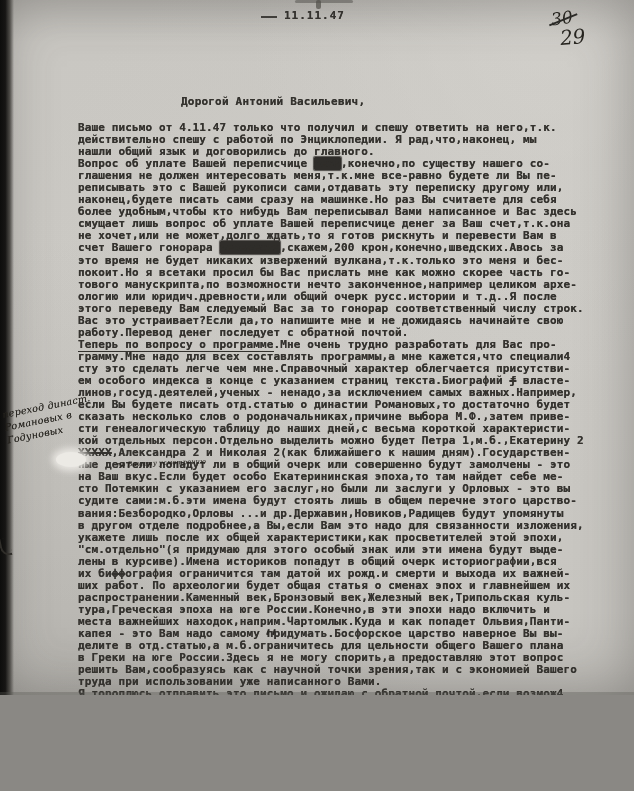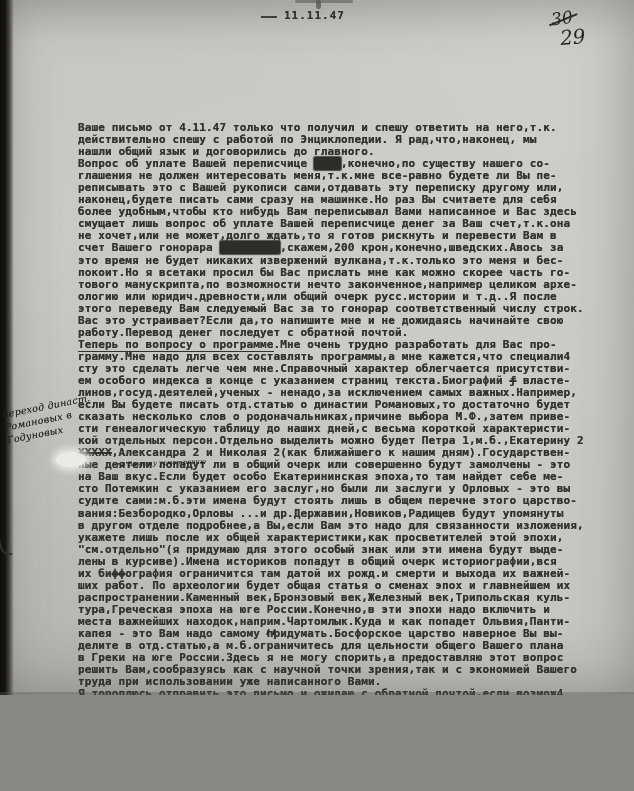--- a/index.html
+++ b/index.html
@@ -61,20 +61,21 @@
   <div class="binding"></div>
   <div class="smudge" style="left:295px;top:0;width:58px;height:3px;opacity:.5;"></div>
   <div class="smudge" style="left:316px;top:0;width:5px;height:9px;opacity:.7;"></div>
 
   <div class="dash"></div>
   <div class="date typed">11.11.47</div>
 
   <div class="pnum pnum-old">30</div>
   <div class="pnum pnum-new">29</div>
 
+  <div class="salutation typed">Дорогой Антоний Васильевич,</div>
 
   <div class="body typed" id="body"><div class="line">Ваше письмо от 4.11.47 только что получил и спешу ответить на него,т.к.</div><div class="line">действительно спешу с работой по Энциклопедии. Я рад,что,наконец, мы</div><div class="line">нашли общий язык и договорились до главного.</div><div class="line"><span>Вопрос об уплате Вашей переписчице </span><span class="blot">меня</span><span>,конечно,по существу нашего со-</span></div><div class="line">глашения не должен интересовать меня,т.к.мне все-равно будете ли Вы пе-</div><div class="line">реписывать это с Вашей рукописи сами,отдавать эту переписку другому или,</div><div class="line">наконец,будете писать сами сразу на машинке.Но раз Вы считаете для себя</div><div class="line">более удобным,чтобы кто нибудь Вам переписывал Вами написанное и Вас здесь</div><div class="line">смущает лишь вопрос об уплате Вашей переписчице денег за Ваш счет,т.к.она</div><div class="line">не хочет,или не может,долго ждать,то я готов рискнуть и перевести Вам в</div><div class="line"><span>счет Вашего гонорара </span><span class="blot">перевести</span><span>,скажем,200 крон,конечно,шведских.Авось за</span></div><div class="line">это время не будет никаких извержений вулкана,т.к.только это меня и бес-</div><div class="line">покоит.Но я всетаки просил бы Вас прислать мне как можно скорее часть го-</div><div class="line">тового манускрипта,по возможности нечто законченное,например целиком архе-</div><div class="line">ологию или юридич.древности,или общий очерк русс.истории и т.д..Я после</div><div class="line">этого переведу Вам следуемый Вас за то гонорар соответственный числу строк.</div><div class="line">Вас это устраивает?Если да,то напишите мне и не дожидаясь начинайте свою</div><div class="line">работу.Перевод денег последует с обратной почтой.</div><div class="line"><span class="uline">Теперь по вопросу о программе</span><span>.Мне очень трудно разработать для Вас про-</span></div><div class="line">грамму.Мне надо для всех составлять программы,а мне кажется,что специали4</div><div class="line">сту это сделать легче чем мне.Справочный характер облегчается присутстви-</div><div class="line"><span>ем особого индекса в конце с указанием страниц текста.Биографий </span><span class="xstrike">ƒ</span><span> власте-</span></div><div class="line">линов,госуд.деятелей,ученых - ненадо,за исключением самых важных.Например,</div><div class="line">если Вы будете писать отд.статью о династии Романовых,то достаточно будет</div><div class="line">сказать несколько слов о родоначальниках,причине выбора М.Ф.,затем приве-</div><div class="line">сти генеалогическую таблицу до наших дней,с весьма короткой характеристи-</div><div class="line">кой отдельных персон.Отдельно выделить можно будет Петра 1,м.б.,Екатерину 2</div><div class="line"><span class="xstrike">ХХХХХ</span><span>,Александра 2 и Николая 2(как ближайшего к нашим дням).Государствен-</span></div><div class="line">ные деятели попадут ли в общий очерк или совершенно будут замолчены - это</div><div class="line">на Ваш вкус.Если будет особо Екатерининская эпоха,то там найдет себе ме-</div><div class="line">сто Потемкин с указанием его заслуг,но были ли заслуги у Орловых - это вы</div><div class="line">судите сами:м.б.эти имена будут стоять лишь в общем перечне этого царство-</div><div class="line">вания:Безбородко,Орловы ...и др.Державин,Новиков,Радищев будут упомянуты</div><div class="line">в другом отделе подробнее,а Вы,если Вам это надо для связанности изложения,</div><div class="line">укажете лишь после их общей характеристики,как просветителей этой эпохи,</div><div class="line">"см.отдельно"(я придумаю для этого особый знак или эти имена будут выде-</div><div class="line">лены в курсиве).Имена историков попадут в общий очерк историографии,вся</div><div class="line"><span>их би</span><span class="xstrike">фф</span><span>ография ограничится там датой их рожд.и смерти и выхода их важней-</span></div><div class="line">ших работ. По археологии будет общая статья о сменах эпох и главнейшем их</div><div class="line">распространении.Каменный век,Бронзовый век,Железный век,Трипольская куль-</div><div class="line">тура,Греческая эпоха на юге России.Конечно,в эти эпохи надо включить и</div><div class="line">места важнейших находок,наприм.Чартомлык.Куда и как попадет Ольвия,Панти-</div><div class="line">капея - это Вам надо самому придумать.Босфорское царство наверное Вы вы-</div><div class="line">делите в отд.статью,а м.б.ограничитесь для цельности общего Вашего плана</div><div class="line">в Греки на юге России.Здесь я не могу спорить,а предоставляю этот вопрос</div><div class="line">решить Вам,сообразуясь как с научной точки зрения,так и с экономией Вашего</div><div class="line">труда при использовании уже написанного Вами.</div><div class="line">Я тороплюсь отправить это письмо и ожидаю с обратной почтой,если возмож4</div><div class="line">но авионом,ответа о деньгах.Об Изюмове я подумаю и сообщу на днях:надо</div><div class="line">просмотреть уже резданный материал.</div><div class="line">                Всего лучшего.Мой нижайший поклон Вашей Супруге.</div><div class="line">                                                    Ваш</div></div>
 
   <div class="margin-note hand" id="marginNote">
       <div>переход династ.</div>
       <div>Романовых в</div>
       <div>Годуновых</div>
     </div>
   <div class="white-blob"></div>
   <div class="interline-note hand">по Вашему усмотрению</div>

